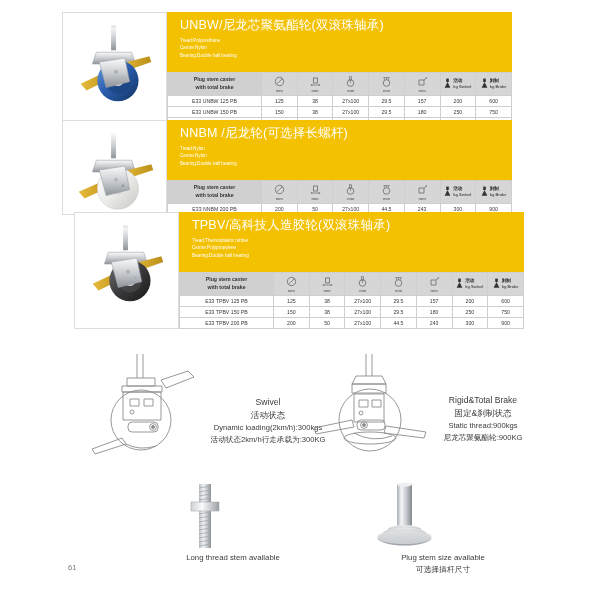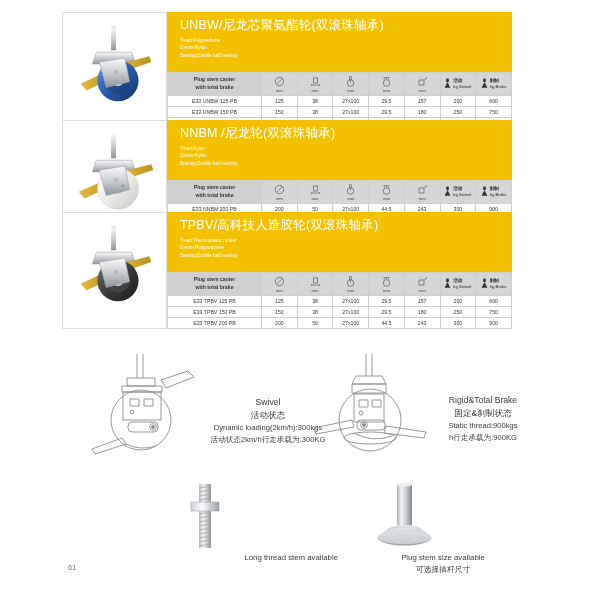--- a/index.html
+++ b/index.html
@@ -12,21 +12,21 @@
     position:relative;
     overflow:hidden;
   }
 
   .page { position:relative; width:600px; height:600px; }
 
   
   .product-block { position:absolute; left:62px; width:450px; }
   #block-0 { top:12px; }
   #block-1 { top:120px; }
-  #block-2 { top:212px; }
+  #block-2 { top:212px;margin-left:12px; }
 
   .block-inner { display:flex; align-items:stretch; }
 
   .photo-cell {
     width:105px; flex:0 0 105px;
     border:1px solid #ddd;
     background:#fff;
     position:relative;
   }
   .photo-cell .caster-photo { position:absolute; inset:0; }
@@ -266,21 +266,21 @@
           <path d="M58 52 L90 44 L92 50 L62 60 Z" fill="url(#yg1)"></path>
           <ellipse cx="56" cy="69" rx="21" ry="21" fill="url(#wg1)" stroke="#c9c9c5" stroke-width="0.5"></ellipse>
           <ellipse cx="56" cy="69" rx="6" ry="6" fill="#d3d3cf"></ellipse>
           <path d="M37 50 L63 46 L68 70 L44 76 Z" fill="url(#mg1)" stroke="#9aa0a6" stroke-width="0.6"></path>
           <circle cx="54" cy="60" r="2.1" fill="#b3b8bd"></circle>
           <circle cx="61" cy="66" r="1.6" fill="#9aa0a6"></circle>
         </svg>
       </div>
       <div class="block-right">
         <div class="band tall">
-          <div class="band-title">NNBM /尼龙轮(双滚珠轴承)</div>
+          <div class="band-title">NNBM /尼龙轮(可选择长螺杆)</div>
           <div class="band-sub">
             <div>Tread:Nylon</div>
             <div>Centre:Nylon</div>
             <div>Bearing:Double ball bearing</div>
           </div>
         </div>
         <table class="spec">
           <thead>
             <tr>
               <th class="name-col">
@@ -569,21 +569,21 @@
         <path d="M78 72 L118 78 L116 84 L76 79 Z"></path>
         <path d="M46 79 q18 10 38 3"></path>
         <ellipse cx="62" cy="84" rx="26" ry="6"></ellipse>
       </g>
     </svg>
 
     <div class="cap" style="left:398px; top:54px; width:170px;">
       <div class="l1">Rigid&amp;Total Brake</div>
       <div class="l2">固定&amp;刹制状态</div>
       <div class="l3">Static thread:900kgs</div>
-      <div class="l4">h行走承载为:900KG</div>
+      <div class="l4">尼龙芯聚氨酯轮:900KG</div>
     </div>
 
     <svg class="dwg" style="left:180px; top:142px; width:50px; height:68px;" viewBox="0 0 50 68">
       <defs>
         <linearGradient id="thr" x1="0" y1="0" x2="1" y2="0">
           <stop offset="0" stop-color="#b9bdc1"></stop>
             <stop offset="0.35" stop-color="#f2f3f4"></stop>
           <stop offset="0.65" stop-color="#c8cbcf"></stop>
             <stop offset="1" stop-color="#8d9197"></stop>
         </linearGradient>
@@ -605,21 +605,21 @@
           <line x1="19" y1="44" x2="31" y2="42"></line>
         <line x1="19" y1="48" x2="31" y2="46"></line>
           <line x1="19" y1="52" x2="31" y2="50"></line>
         <line x1="19" y1="56" x2="31" y2="54"></line>
           <line x1="19" y1="60" x2="31" y2="58"></line>
         <line x1="19" y1="64" x2="31" y2="62"></line>
       </g>
       <rect x="11" y="20" width="28" height="9" fill="url(#nut)" stroke="#9aa0a6" stroke-width="0.5"></rect>
     </svg>
 
-    <div class="bottom-cap" style="left:128px; top:212px; width:210px;text-align:right;">
+    <div class="bottom-cap" style="left:128px; top:212px; width:210px;">
       <div class="en">Long thread stem available</div>
     </div>
 
     <svg class="dwg" style="left:375px; top:142px; width:62px; height:68px;" viewBox="0 0 62 68">
       <defs>
         <linearGradient id="plg" x1="0" y1="0" x2="1" y2="0">
           <stop offset="0" stop-color="#a9aeb3"></stop>
             <stop offset="0.3" stop-color="#f4f5f6"></stop>
           <stop offset="0.62" stop-color="#c6cacf"></stop>
             <stop offset="1" stop-color="#82878d"></stop>

